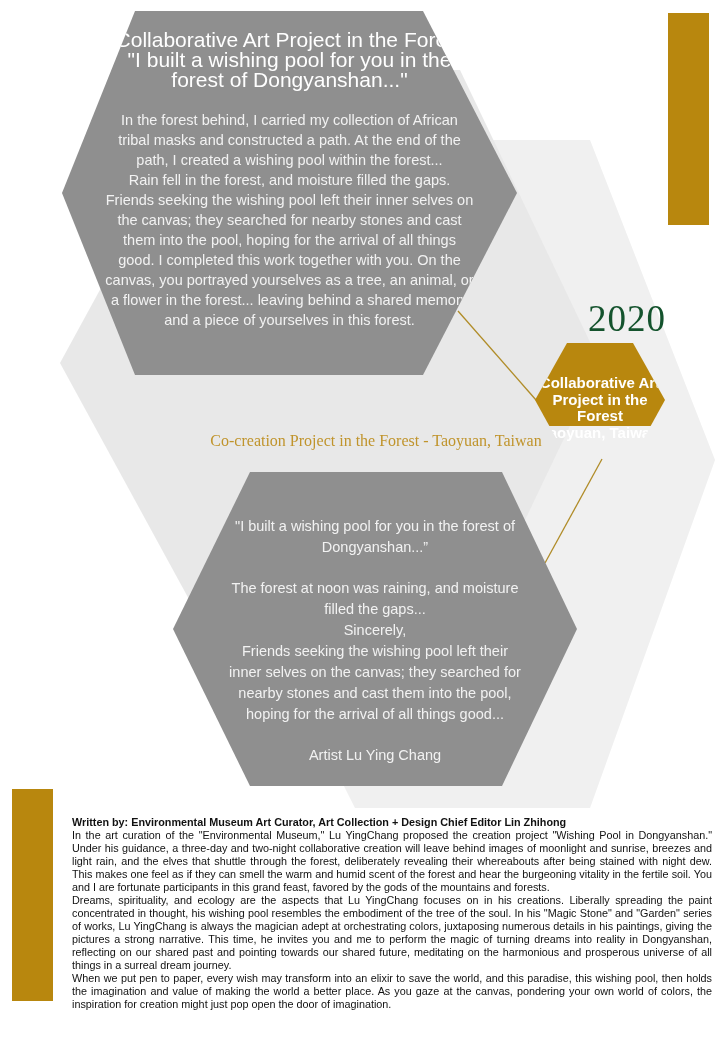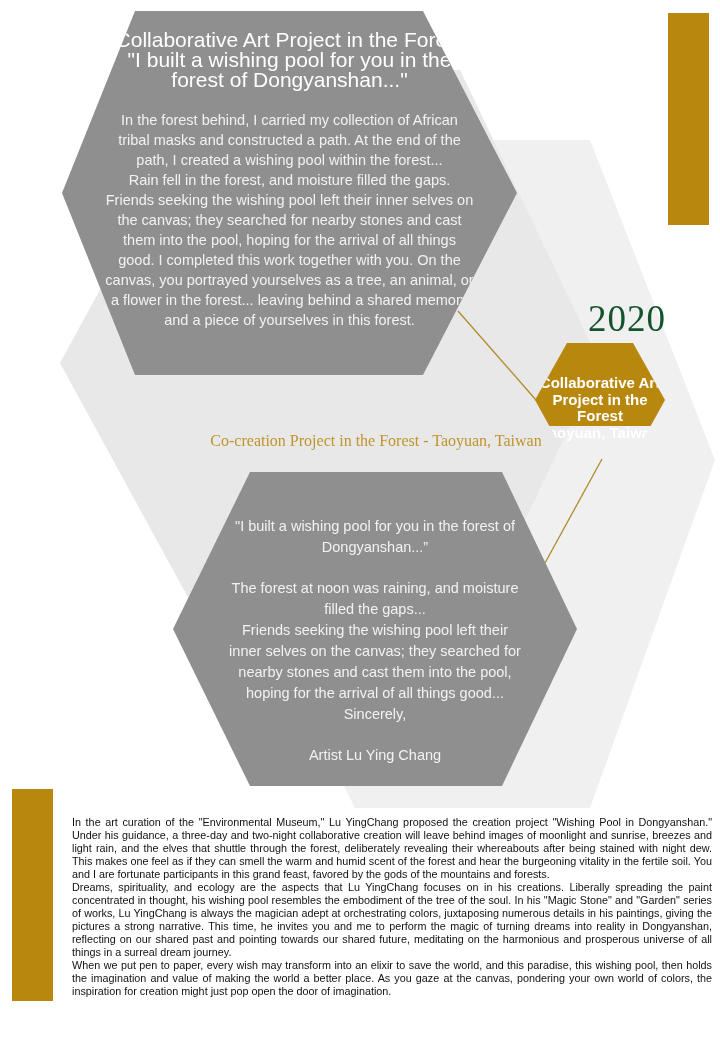--- a/index.html
+++ b/index.html
@@ -101,24 +101,25 @@
   </div>
 </div>
 
 <div class="abs subtitle">Co-creation Project in the Forest - Taoyuan, Taiwan</div>
 
 <div class="abs hex-letter">
   <div class="inner">
     <p>"I built a wishing pool for you in the forest of Dongyanshan...”</p>
     <div class="spacer"></div>
     <p>The forest at noon was raining, and moisture filled the gaps...</p>
+    <p>Sincerely,</p>
     <p>Friends seeking the wishing pool left their inner selves on the canvas; they searched for nearby stones and cast them into the pool, hoping for the arrival of all things good...</p>
-    <p>Sincerely,</p>
     <div class="spacer"></div>
     <p>Artist Lu Ying Chang</p>
   </div>
 </div>
 
 <div class="abs footer">
+  <p class="byline">Written by: Environmental Museum Art Curator, Art Collection + Design Chief Editor Lin Zhihong</p>
   <p>In the art curation of the "Environmental Museum," Lu YingChang proposed the creation project "Wishing Pool in Dongyanshan." Under his guidance, a three-day and two-night collaborative creation will leave behind images of moonlight and sunrise, breezes and light rain, and the elves that shuttle through the forest, deliberately revealing their whereabouts after being stained with night dew. This makes one feel as if they can smell the warm and humid scent of the forest and hear the burgeoning vitality in the fertile soil. You and I are fortunate participants in this grand feast, favored by the gods of the mountains and forests.</p>
   <p>Dreams, spirituality, and ecology are the aspects that Lu YingChang focuses on in his creations. Liberally spreading the paint concentrated in thought, his wishing pool resembles the embodiment of the tree of the soul. In his "Magic Stone" and "Garden" series of works, Lu YingChang is always the magician adept at orchestrating colors, juxtaposing numerous details in his paintings, giving the pictures a strong narrative. This time, he invites you and me to perform the magic of turning dreams into reality in Dongyanshan, reflecting on our shared past and pointing towards our shared future, meditating on the harmonious and prosperous universe of all things in a surreal dream journey.</p>
   <p>When we put pen to paper, every wish may transform into an elixir to save the world, and this paradise, this wishing pool, then holds the imagination and value of making the world a better place. As you gaze at the canvas, pondering your own world of colors, the inspiration for creation might just pop open the door of imagination.</p>
 </div>
 
 </body></html>

